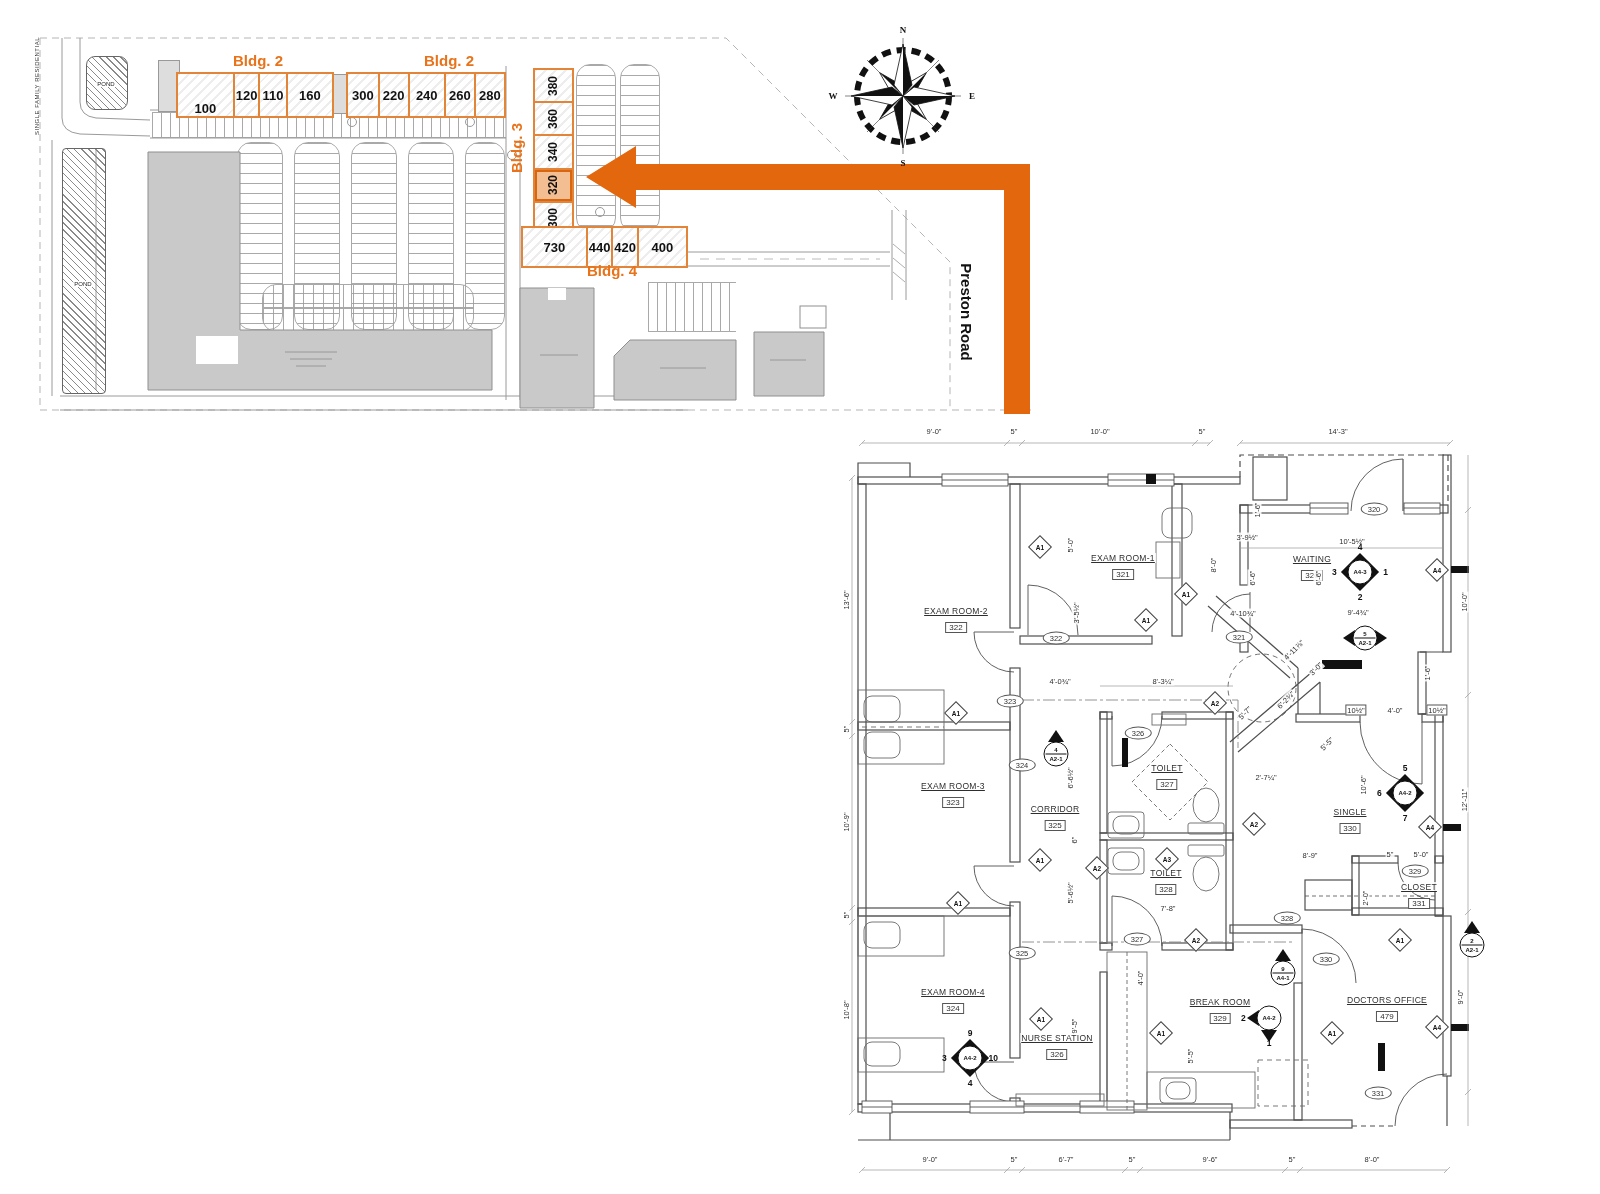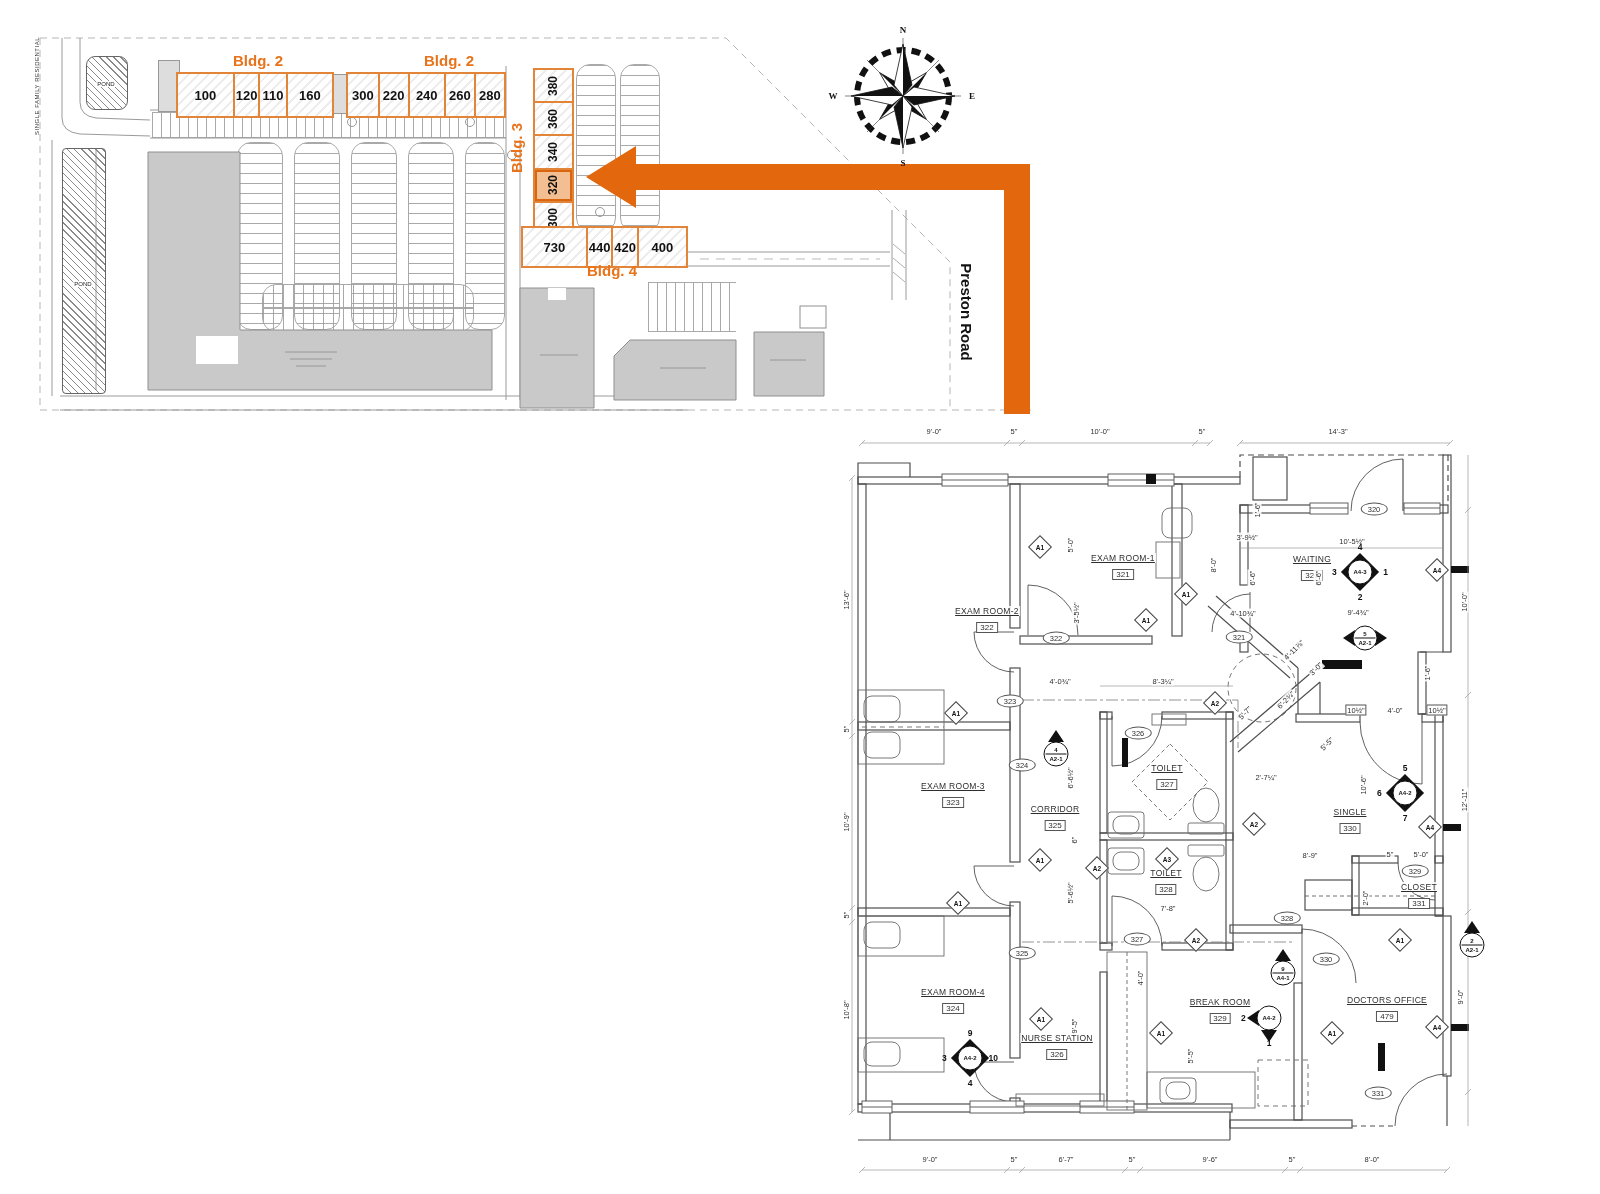--- a/index.html
+++ b/index.html
@@ -315,21 +315,21 @@
 <div class="park v" style="left:351px;top:142px;width:44px;height:186px;"></div>
 <div class="park v" style="left:408px;top:142px;width:44px;height:186px;"></div>
 <div class="park v" style="left:465px;top:142px;width:38px;height:186px;"></div>
 <div class="park h" style="left:262px;top:284px;width:210px;height:46px;"></div>
 <div class="park v" style="left:576px;top:64px;width:38px;height:166px;"></div>
 <div class="park v" style="left:620px;top:64px;width:38px;height:166px;"></div>
 <div class="park row" style="left:152px;top:112px;width:354px;height:24px;"></div>
 <div class="park row" style="left:648px;top:282px;width:88px;height:48px;"></div>
 
 <div id="b1" class="bstrip" style="left:176px;top:72px;width:154px;height:42px;">
-    <div class="unit" style="flex: 37 1 0px;">
+    <div class="unit" style="flex: 37 1 0px; align-items: flex-end;">
       <span>100</span>
     </div>
     <div class="unit" style="flex: 16 1 0px;">
       <span>120</span>
     </div>
     <div class="unit" style="flex: 17 1 0px;">
       <span>110</span>
     </div>
     <div class="unit" style="flex: 30 1 0px;">
       <span>160</span>
@@ -390,21 +390,21 @@
 <div class="bldg-label" style="left:612px;top:270px;">Bldg. 4</div>
 
 <div id="preston" style="left:966px;top:312px;">Preston Road</div>
 
 <div class="compass-letter" style="left:903px;top:30px;">N</div>
 <div class="compass-letter" style="left:972px;top:96px;">E</div>
 <div class="compass-letter" style="left:903px;top:163px;">S</div>
 <div class="compass-letter" style="left:833px;top:96px;">W</div>
 
 <div id="fp-labels">
-    <div class="room" style="left: 987px; top: 620px;"><span class="rname">EXAM ROOM-2</span><span class="rnum">322</span></div>
+    <div class="room" style="left: 956px; top: 620px;"><span class="rname">EXAM ROOM-2</span><span class="rnum">322</span></div>
     <div class="room" style="left: 1123px; top: 567px;"><span class="rname">EXAM ROOM-1</span><span class="rnum">321</span></div>
     <div class="room" style="left: 1312px; top: 568px;"><span class="rname">WAITING</span><span class="rnum">320</span></div>
     <div class="room" style="left: 953px; top: 795px;"><span class="rname">EXAM ROOM-3</span><span class="rnum">323</span></div>
     <div class="room" style="left: 1055px; top: 818px;"><span class="rname">CORRIDOR</span><span class="rnum">325</span></div>
     <div class="room" style="left: 1167px; top: 777px;"><span class="rname">TOILET</span><span class="rnum">327</span></div>
     <div class="room" style="left: 1166px; top: 882px;"><span class="rname">TOILET</span><span class="rnum">328</span></div>
     <div class="room" style="left: 1350px; top: 821px;"><span class="rname">SINGLE</span><span class="rnum">330</span></div>
     <div class="room" style="left: 1419px; top: 896px;"><span class="rname">CLOSET</span><span class="rnum">331</span></div>
     <div class="room" style="left: 953px; top: 1001px;"><span class="rname">EXAM ROOM-4</span><span class="rnum">324</span></div>
     <div class="room" style="left: 1057px; top: 1047px;"><span class="rname">NURSE STATION</span><span class="rnum">326</span></div>

